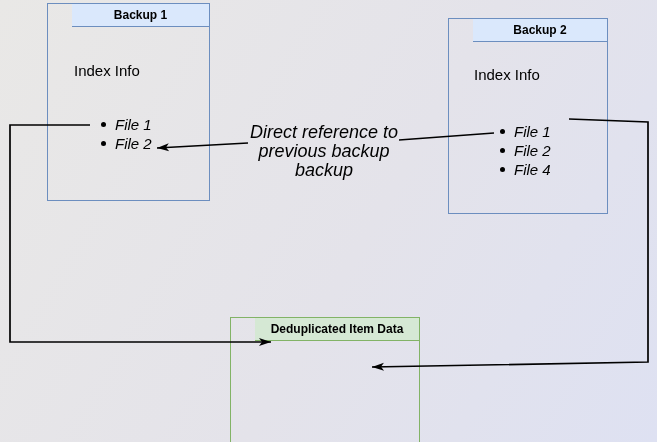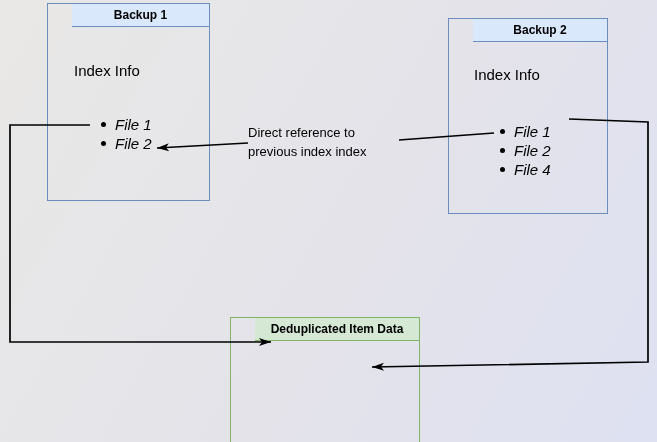--- a/index.html
+++ b/index.html
@@ -21,21 +21,21 @@
   #backup1 .index-label{left:26px;top:57px;}
   #backup2 .index-label{left:25px;top:46px;}
   .file-list{position:absolute;font-style:italic;}
   #backup1 .file-list{left:53px;top:111px;}
   #backup2 .file-list{left:51px;top:103px;}
   #dedup .file-list{left:50px;top:55px;}
   .file-row{height:19px;display:flex;align-items:center;font-size:15px;white-space:nowrap;}
   .dot{width:5px;height:5px;border-radius:50%;background:#000;margin-right:9px;flex:none;}
   .edge-label{
     position:absolute;left:248px;top:123px;width:152px;
-    font-size:13px;line-height:19px;text-align:left;z-index:6;
+    font-size:18px;line-height:19px;text-align:center;z-index:6;font-style:italic;
   }
   #arrows{position:absolute;left:0;top:0;z-index:5;pointer-events:none;}
   #arrows polyline,#arrows line{fill:none;stroke:#000;stroke-width:1.7;}
 </style>
 </head>
 <body>
 
 <div class="canvas">
 
   <div class="node" id="backup1" style="border-color: rgb(108, 142, 191);">
@@ -77,21 +77,21 @@
   </div>
 
   <div class="node" id="dedup" style="border-color: rgb(130, 179, 102);">
     <div class="node-header" style="background-color: rgb(213, 232, 212); border-bottom-color: rgb(130, 179, 102);">
       <span>Deduplicated Item Data</span>
     </div>
   </div>
 
   <div class="edge-label">
     <div>Direct reference to</div>
-    <div>previous index index</div>
+    <div>previous backup backup</div>
   </div>
 
   <svg id="arrows" width="657" height="442" viewBox="0 0 657 442">
     <defs>
       <marker id="arrowhead" markerUnits="userSpaceOnUse" markerWidth="14" markerHeight="10" refX="12.5" refY="4.5" orient="auto">
         <path d="M0.5,0.5 L12.5,4.5 L0.5,8.5 L3.5,4.5 Z" fill="#000" style="fill: rgb(0, 0, 0);"></path>
       </marker>
     </defs>
     <polyline points="90,125 10,125 10,342 271,342" marker-end="url(#arrowhead)" style="stroke: rgb(0, 0, 0);"></polyline>
     <line x1="494" y1="133" x2="399" y2="140" style="stroke: rgb(0, 0, 0);"></line>

